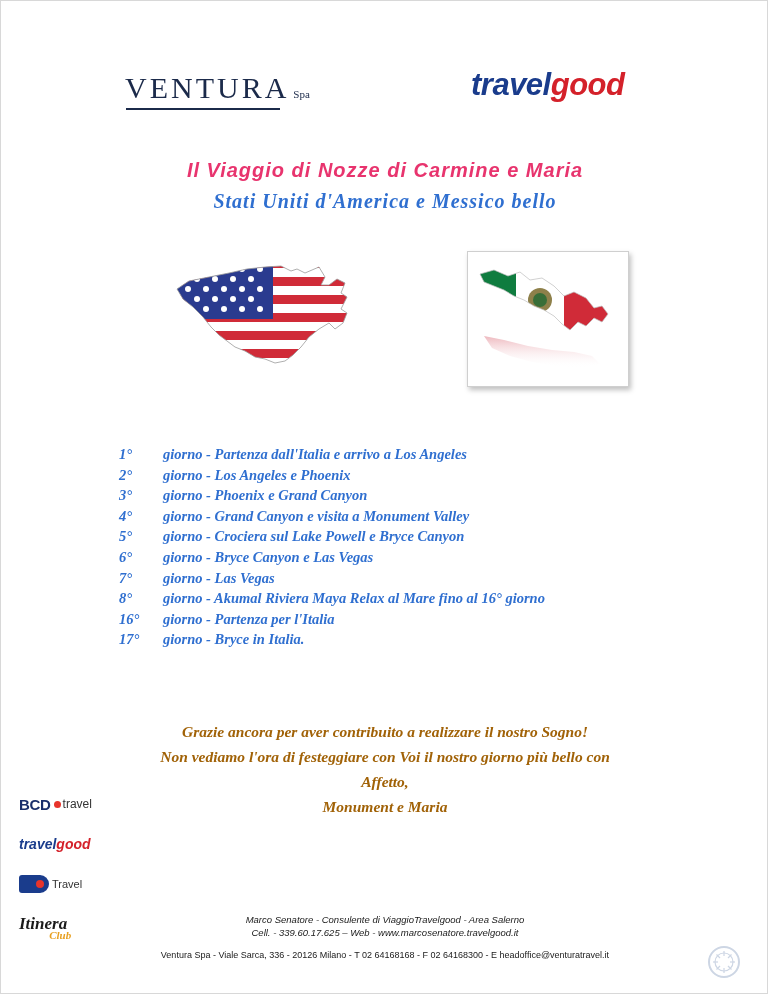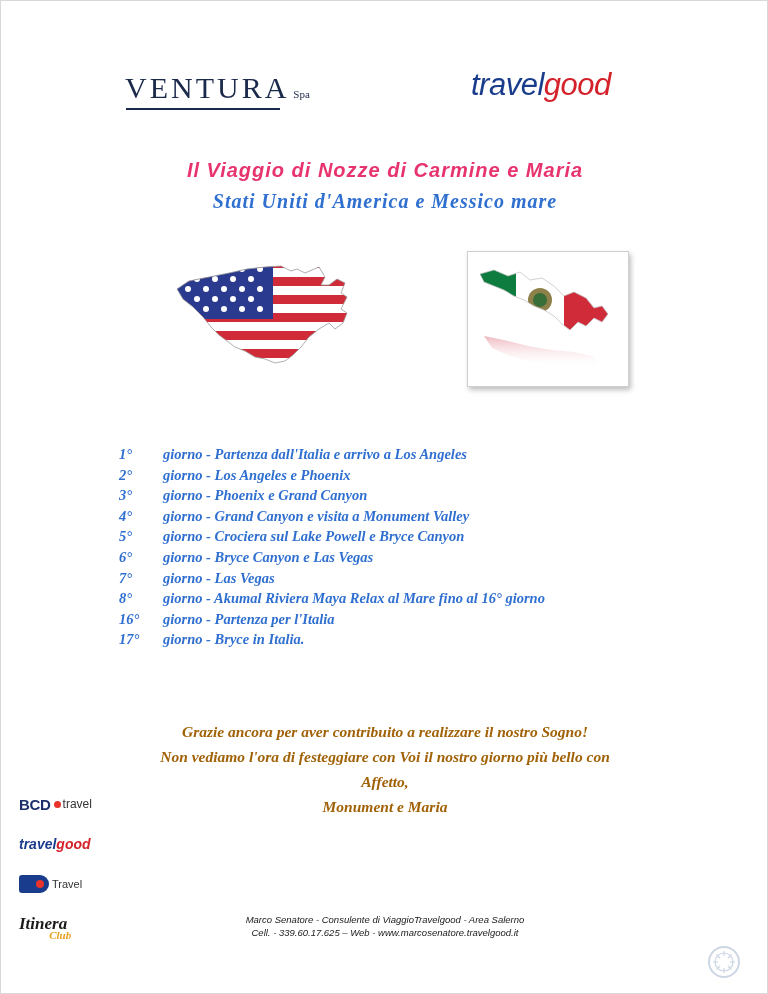--- a/index.html
+++ b/index.html
@@ -58,21 +58,21 @@
     font-size: 11px;
     color: #1b2a4a;
     margin-left: 4px;
   }
   .travelgood-logo {
     position: absolute;
     left: 470px;
     top: 8px;
     font-family: "Liberation Sans", sans-serif;
     font-size: 31px;
-    font-weight: normal;
+    font-weight: bold;
     font-style: italic;
     letter-spacing: -0.5px;
   }
   .tg-blue { color: #1a3c8c; }
   .tg-red { color: #d4212a; }
 
   
   .title-block {
     position: absolute;
     left: 0;
@@ -293,21 +293,21 @@
       <span class="ventura-spa">Spa</span>
       <span class="ventura-underline"></span>
     </div>
     <div class="travelgood-logo">
       <span class="tg-blue">travel</span><span class="tg-red">good</span>
     </div>
   </div>
 
   <div class="title-block">
     <div class="title-1">Il Viaggio di Nozze di Carmine e Maria</div>
-    <div class="title-2">Stati Uniti d'America e Messico mare</div>
+    <div class="title-2">Stati Uniti d'America e Messico bello</div>
   </div>
 
   <div class="images">
 
     <svg class="usa-map" viewBox="0 0 210 130">
       <defs>
         <clipPath id="usaClip">
           <path d="M8,38 L20,30 L40,26 L60,22 L78,18 L96,16 L112,15 L122,20 L128,18 L136,22 L150,16 L156,26 L152,34
                    L160,34 L168,28 L176,32 L172,42 L178,46 L172,58 L178,62 L174,72 L166,78 L160,72 L150,78 L140,86
                    L132,96 L124,104 L116,110 L106,112 L96,108 L86,106 L76,100 L66,96 L58,90 L50,84 L42,76 L34,66
@@ -467,20 +467,21 @@
       </span>
     </div>
   </div>
 
   <div class="footer-agent">
     <div>Marco Senatore - Consulente di ViaggioTravelgood - Area Salerno</div>
     <div>Cell. - 339.60.17.625 – Web - www.marcosenatore.travelgood.it</div>
   </div>
 
   <div class="footer-legal">
+    <div>Ventura Spa - Viale Sarca, 336 - 20126 Milano - T 02 64168168 - F 02 64168300 - E headoffice@venturatravel.it</div>
   </div>
 
   <svg class="footer-seal" viewBox="0 0 34 34">
     <circle cx="17" cy="17" r="15" fill="none" stroke="#cdd6e4" stroke-width="2"></circle>
     <circle cx="17" cy="17" r="9" fill="none" stroke="#cdd6e4" stroke-width="1.2"></circle>
     <g stroke="#cdd6e4" stroke-width="1.2">
       <line x1="17" y1="6" x2="17" y2="11"></line>
       <line x1="17" y1="23" x2="17" y2="28"></line>
       <line x1="6" y1="17" x2="11" y2="17"></line>
       <line x1="23" y1="17" x2="28" y2="17"></line>

